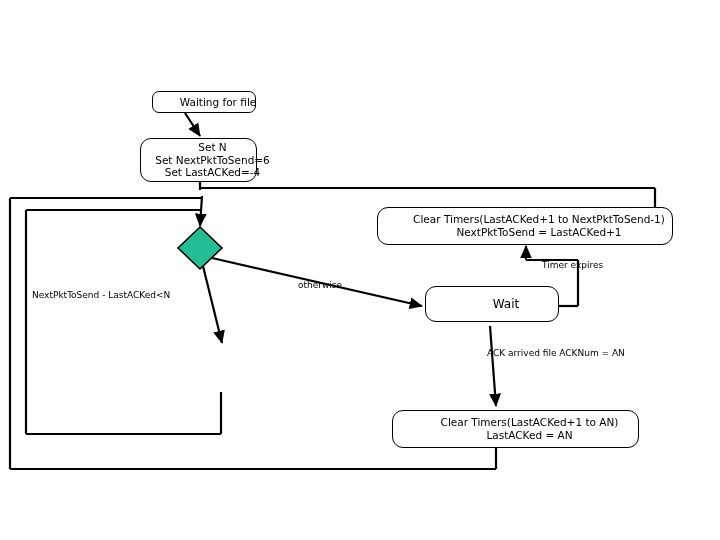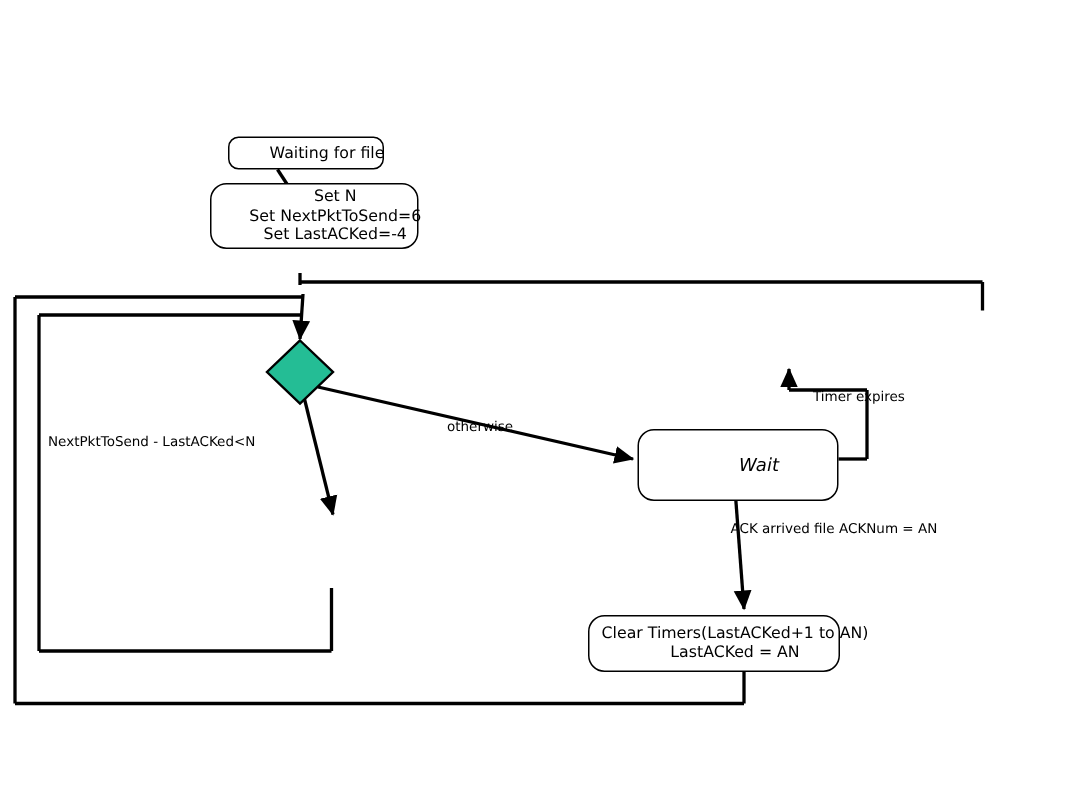--- a/index.html
+++ b/index.html
@@ -62,38 +62,37 @@
     padding-left: 28px;
   }
   .node .ln { display: block; }
 
   #node-waiting {
     left: 152px; top: 91px; width: 104px; height: 22px;
     font-size: 10.5px;
     border-radius: 7px;
   }
   #node-init {
-    left: 140px; top: 122px; width: 139px; height: 44px;
+    left: 140px; top: 138px; width: 117px; height: 44px;
     font-size: 10.5px;
   }
   #node-clear-timers-top {
     left: 377px; top: 207px; width: 296px; height: 38px;
     font-size: 10.5px;
   }
   #node-wait {
-    left: 425px; top: 286px; width: 134px; height: 48px;
+    left: 425px; top: 286px; width: 134px; height: 36px;
     font-size: 12px;
-    font-style: italic;
   }
   #node-send {
     left: 47px; top: 348px; width: 336px; height: 44px;
     font-size: 10.5px;
   }
   #node-clear-timers-ack {
-    left: 392px; top: 410px; width: 168px; height: 38px;
+    left: 392px; top: 410px; width: 247px; height: 38px;
     font-size: 10.5px;
   }
 
   
   .edge-label {
     position: absolute;
     font-family: "DejaVu Sans", sans-serif;
     font-size: 9px;
     color: #000000;
     white-space: nowrap;
@@ -158,20 +157,24 @@
   <div class="node" id="node-waiting">
     <span class="ln">Waiting for file</span>
   </div>
 
   <div class="node" id="node-init">
     <span class="ln">Set N</span>
     <span class="ln">Set NextPktToSend=6</span>
     <span class="ln">Set LastACKed=-4</span>
   </div>
 
+  <div class="node" id="node-clear-timers-top">
+    <span class="ln">Clear Timers(LastACKed+1 to NextPktToSend-1)</span>
+    <span class="ln">NextPktToSend = LastACKed+1</span>
+  </div>
 
   <div class="node" id="node-wait">
     <span class="ln">Wait</span>
   </div>
 
 
   <div class="node" id="node-clear-timers-ack">
     <span class="ln">Clear Timers(LastACKed+1 to AN)</span>
     <span class="ln">LastACKed = AN</span>
   </div>

